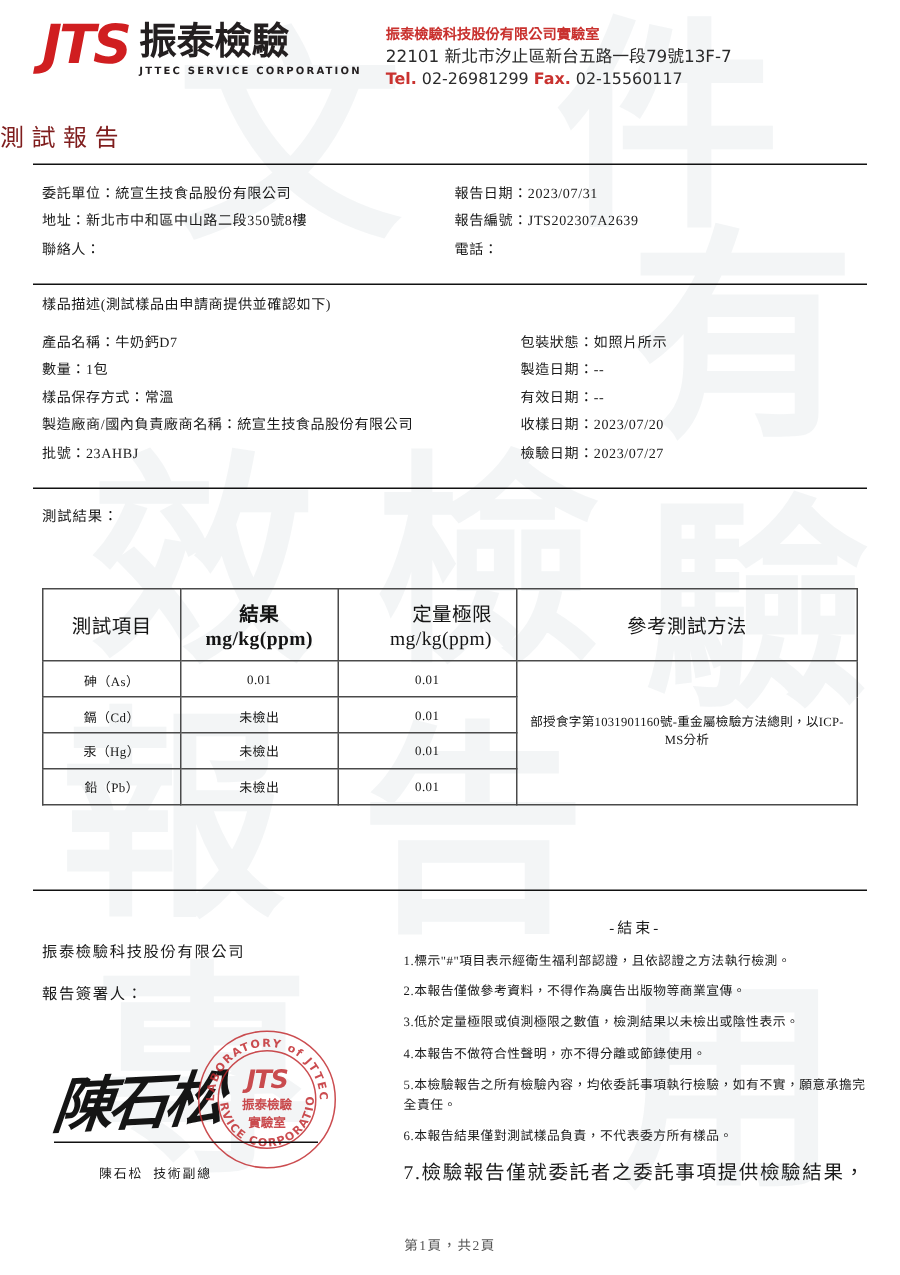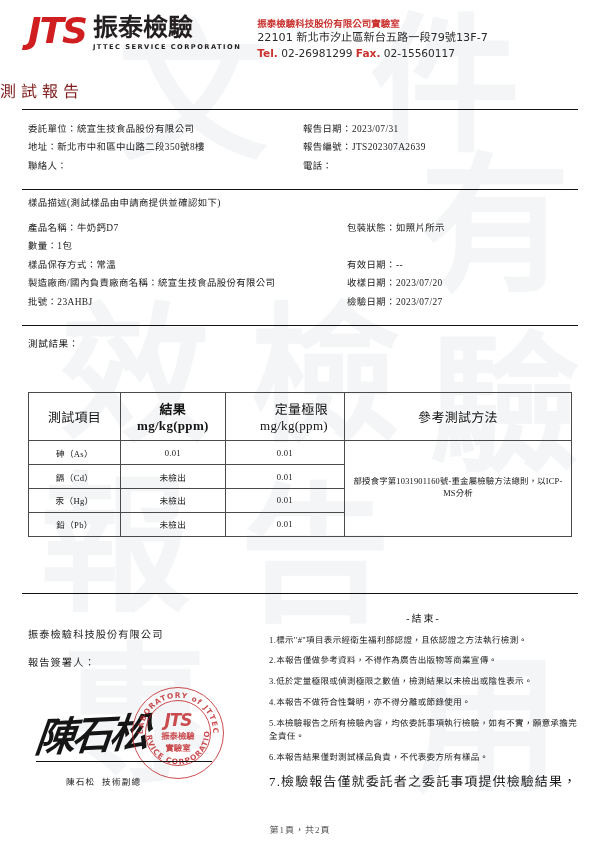--- a/index.html
+++ b/index.html
@@ -236,20 +236,23 @@
       <div class="col wide">
         <span>產品名稱：</span><span>牛奶鈣D7</span>
       </div>
       <div class="col narrow">
         <span>包裝狀態：</span><span>如照片所示</span>
       </div>
     </div>
     <div class="row">
       <div class="col wide">
         <span>數量：</span><span>1包</span>
+      </div>
+      <div class="col narrow">
+        <span>製造日期：</span><span>--</span>
       </div>
     </div>
     <div class="row">
       <div class="col wide">
         <span>樣品保存方式：</span><span>常溫</span>
       </div>
       <div class="col narrow">
         <span>有效日期：</span><span>--</span>
       </div>
     </div>

